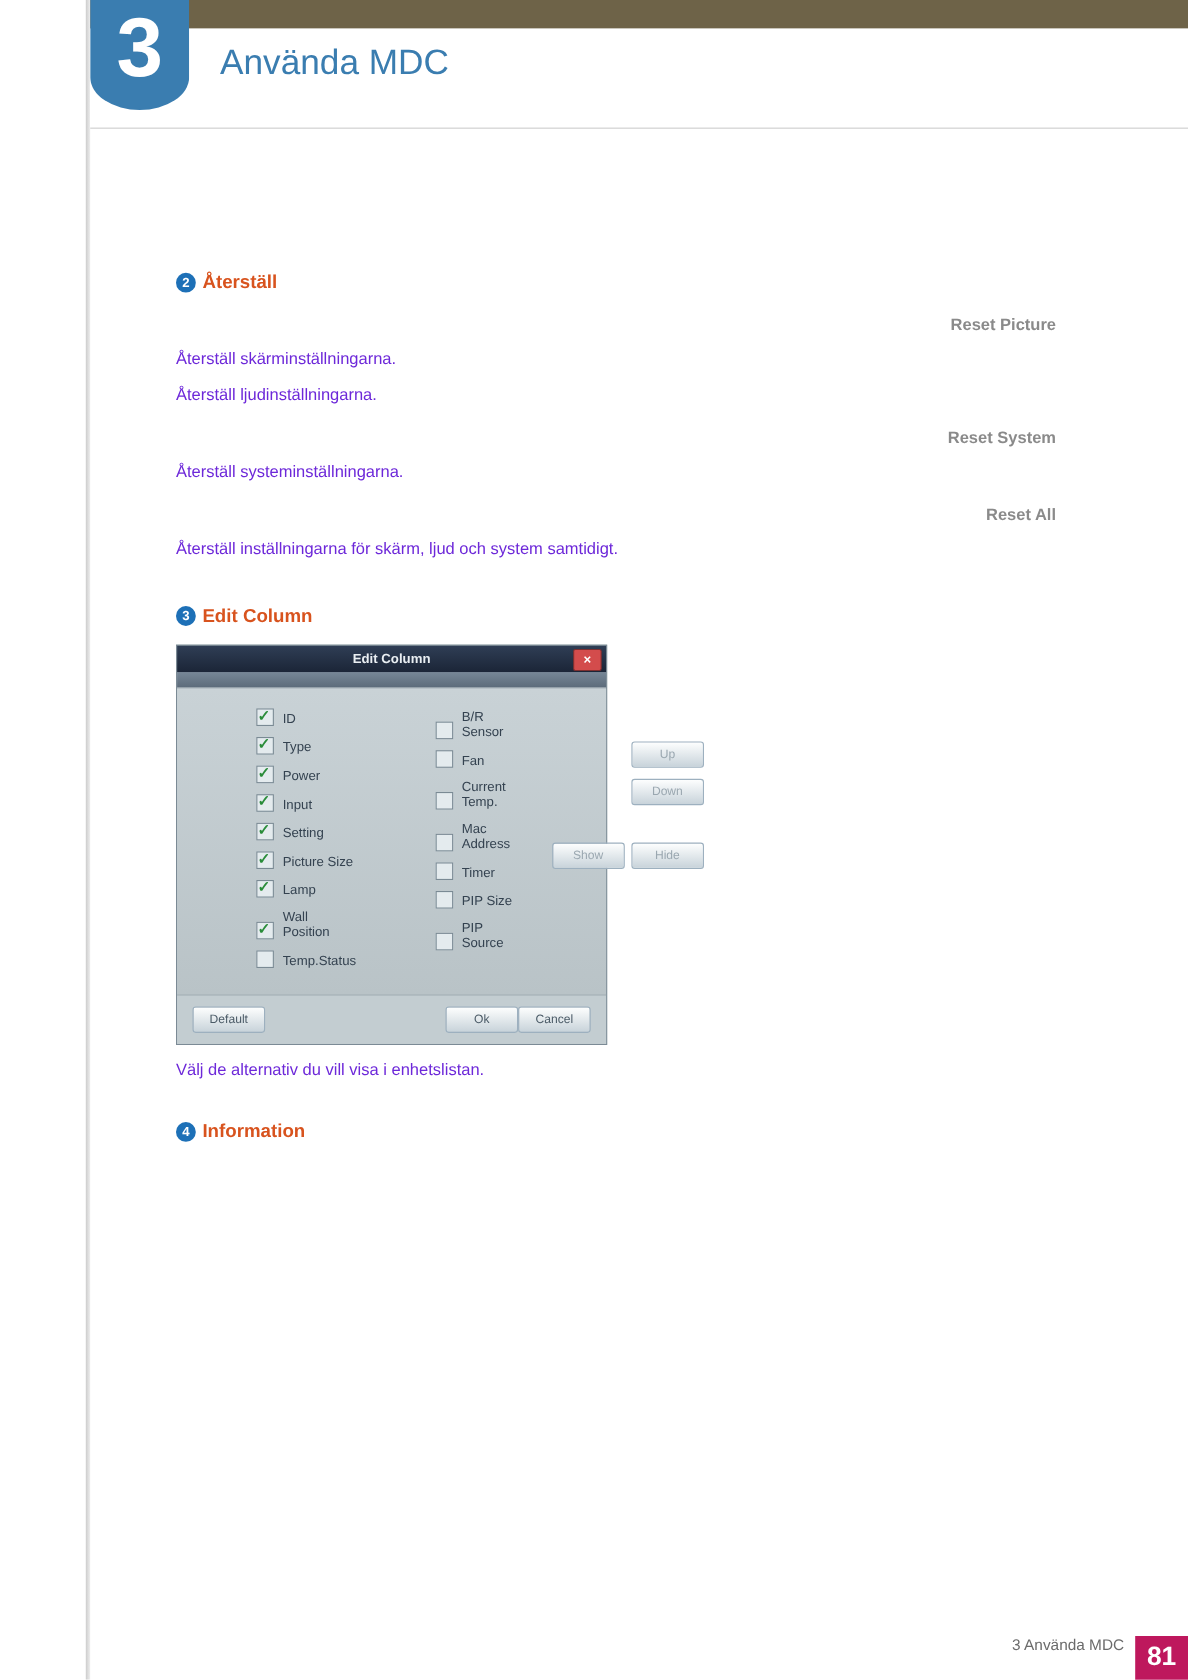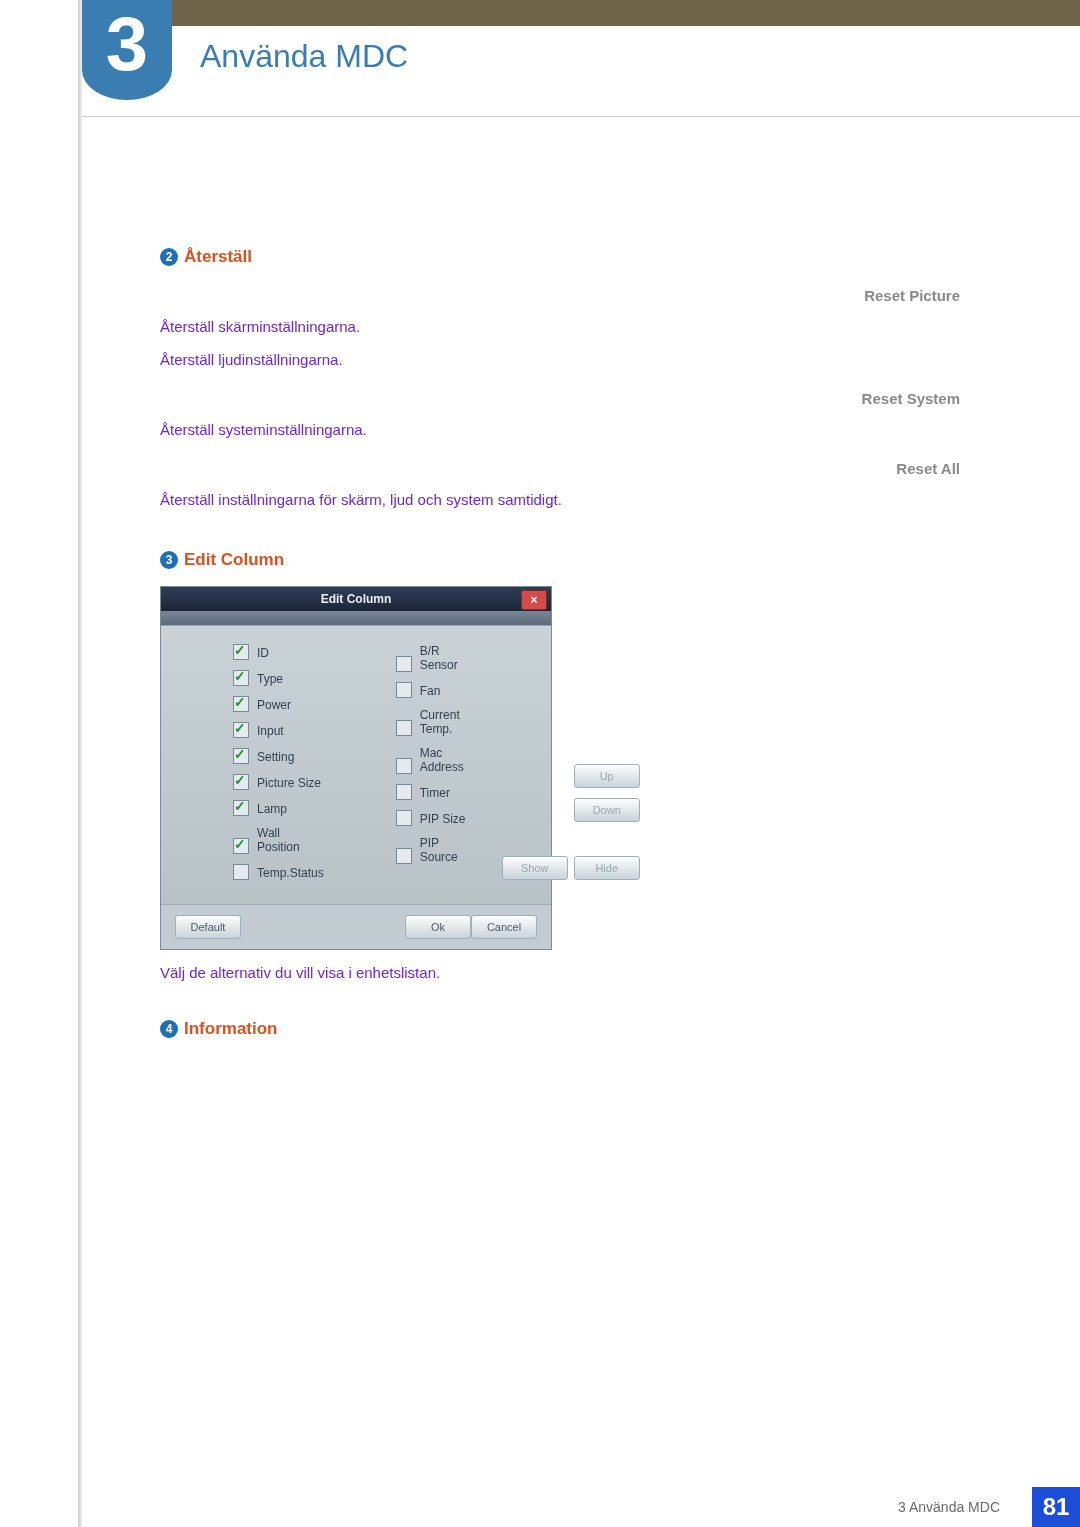--- a/index.html
+++ b/index.html
@@ -155,21 +155,20 @@
     gap: 10px;
   }
   .dialog .side-btns {
     flex: 1;
     display: flex;
     flex-direction: column;
     align-items: flex-end;
     gap: 10px;
     padding-top: 30px;
     padding-right: 4px;
-    justify-content: flex-end;
   }
   .chk-row {
     display: flex;
     align-items: flex-end;
     gap: 8px;
     color: #344250;
     margin-left: 48px;
   }
   .chk {
     width: 14px;
@@ -219,40 +218,38 @@
 
   
   .page-footer {
     position: fixed;
     bottom: 0;
     left: 92px;
     right: 0;
     height: 40px;
     display: flex;
     justify-content: flex-end;
-    align-items: center;
     background: #fff;
     border-top: 0;
   }
   .page-footer .label {
     color: #6b6b6b;
     font-size: 14px;
     margin-right: 10px;
   }
   .page-footer .pagenum {
-    background: #1d4ed8;
+    background: #be185d;
     color: #fff;
     font-size: 24px;
     font-weight: bold;
     width: 48px;
     height: 40px;
     display: flex;
     align-items: center;
     justify-content: center;
-    margin-left: 22px;
   }
   .page-wrap {
     position: relative;
     min-height: 1527px;
   }
 </style>
 </head>
 <body>
 
 <div class="page-wrap">

